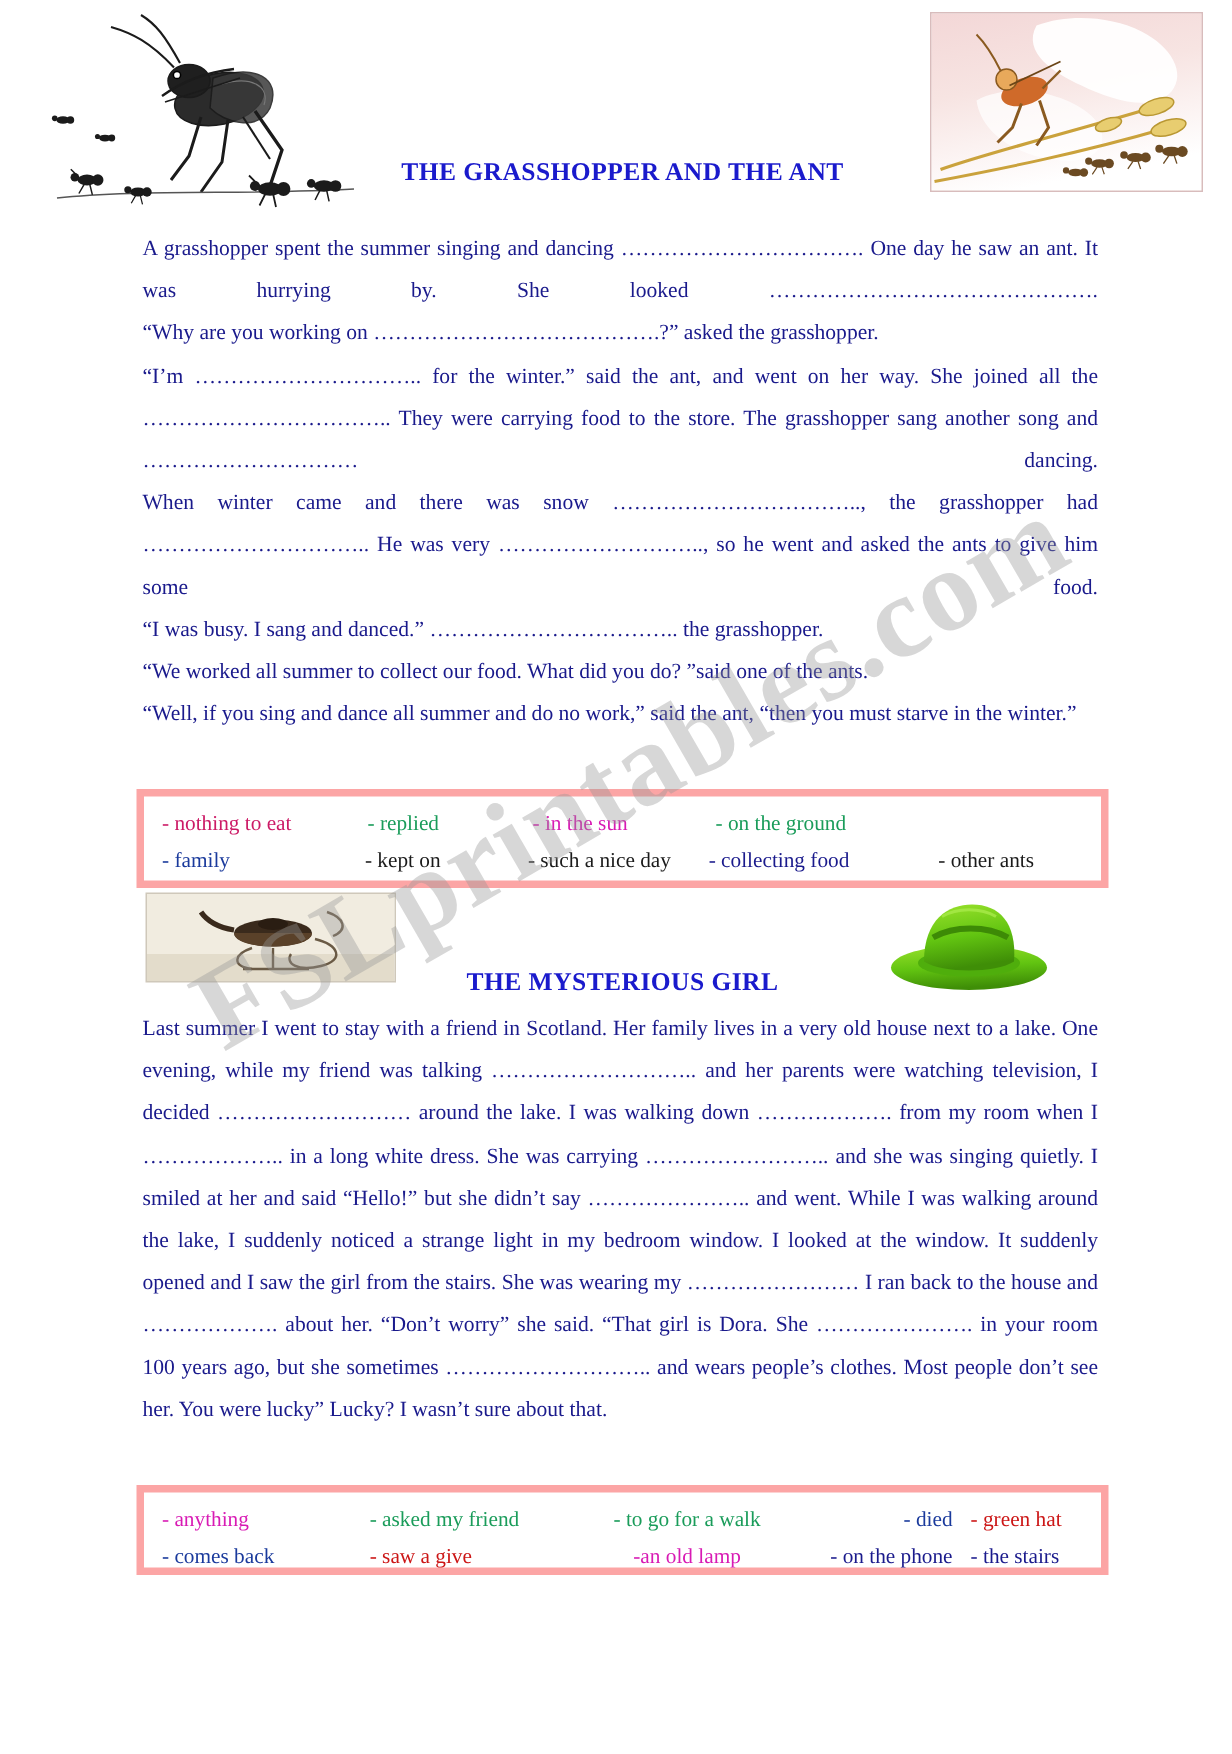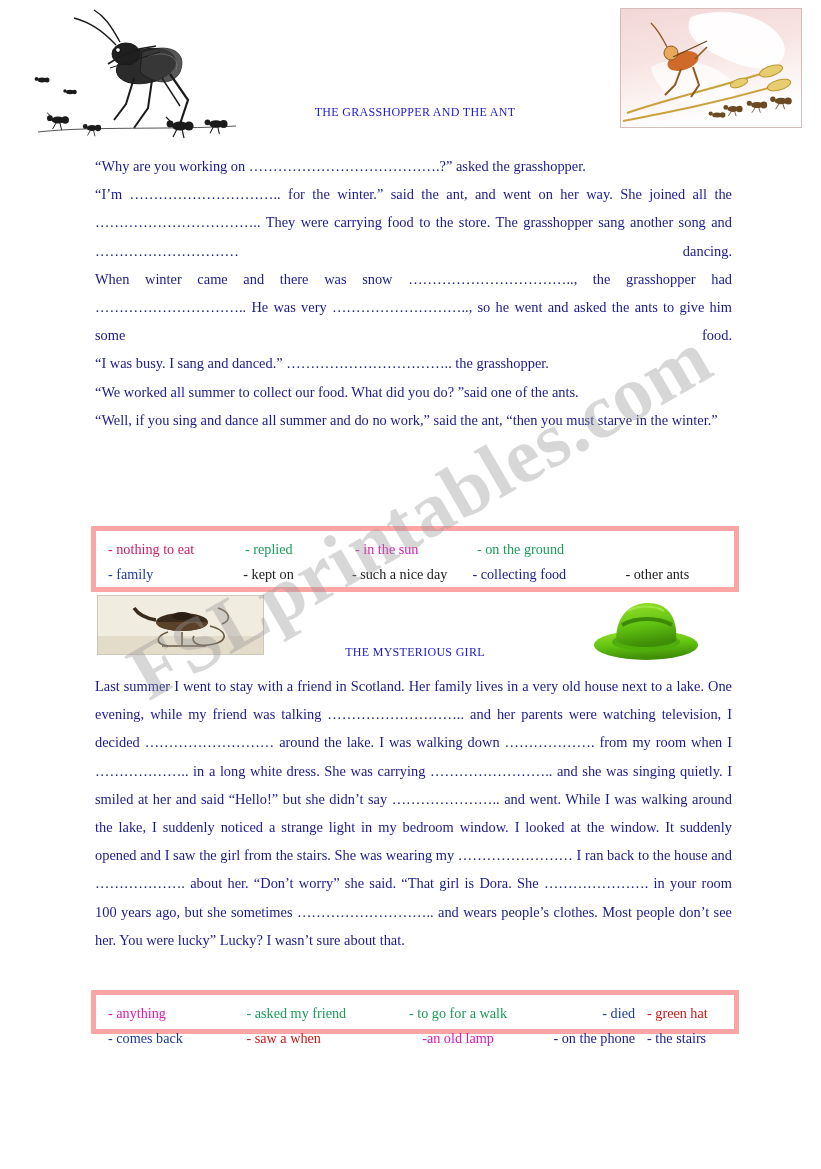--- a/index.html
+++ b/index.html
@@ -39,22 +39,22 @@
     pointer-events: none;
     z-index: 50;
     white-space: nowrap;
   }
 
   
   .worksheet-title {
     position: absolute;
     text-align: center;
     font-family: "Liberation Serif", serif;
-    font-weight: normal;
-    font-size: 12px;
+    font-weight: bold;
+    font-size: 17px;
     color: #1a1acc;
     letter-spacing: 0.3px;
     z-index: 20;
   }
   #title-1 { left: 250px; top: 105px; width: 330px; }
   #title-2 { left: 250px; top: 645px; width: 330px; }
 
   
   .img-box { position: absolute; overflow: hidden; z-index: 10; }
 
@@ -96,21 +96,21 @@
   
   .answer-box {
     position: absolute;
     border: 5px solid #fca5a5;
     box-sizing: border-box;
     z-index: 20;
     background: #ffffff;
     padding: 6px 0 7px 0;
   }
   #answers-1 { left: 91px; top: 526px; width: 648px; height: 66px; }
-  #answers-2 { left: 91px; top: 990px; width: 648px; height: 44px; }
+  #answers-2 { left: 91px; top: 990px; width: 648px; height: 60px; }
   .answer-row {
     display: flex;
     width: 100%;
     box-sizing: border-box;
   }
   .answer-cell {
     font-family: "Liberation Serif", serif;
     font-size: 14.2px;
     line-height: 25px;
     padding-left: 12px;
@@ -258,20 +258,21 @@
             <circle cx="-9" cy="-2" r="3"></circle>
             <circle cx="8" cy="0" r="4"></circle>
         </g>
       </g>
     </svg>
   </div>
 
   <div class="worksheet-title" id="title-1">THE GRASSHOPPER AND THE ANT</div>
 
   <div class="body-text" id="story-1">
+    <p class="just">A grasshopper spent the summer singing and dancing ……………………………. One day he saw an ant. It was hurrying by. She looked ……………………………………….</p>
     <p class="lastline"> “Why are you working on ………………………………….?” asked the grasshopper.</p>
     <p class="just">“I’m ………………………….. for the winter.” said the ant, and went on her way. She joined all the …………………………….. They were carrying food to the store. The grasshopper sang another song and ………………………… dancing.</p>
     <p class="just">When winter came and there was snow …………………………….., the grasshopper had ………………………….. He was very ……………………….., so he went and asked the ants to give him some food.</p>
     <p class="lastline">“I was busy. I sang and danced.” …………………………….. the grasshopper.</p>
     <p class="lastline">“We worked all summer to collect our food. What did you do? ”said one of the ants.</p>
     <p class="lastline">“Well, if you sing and dance all summer and do no work,” said the ant, “then you must starve in the winter.”</p>
   </div>
 
   <div class="answer-box" id="answers-1">
     <div class="answer-row">
@@ -336,21 +337,21 @@
   <div class="answer-box" id="answers-2">
     <div class="answer-row">
       <div class="answer-cell" style="color:#d81ab4">- anything</div>
       <div class="answer-cell" style="color:#1a9c5a">- asked my friend</div>
       <div class="answer-cell" style="color:#1a9c5a">- to go for a walk</div>
       <div class="answer-cell" style="color:#1a3a9c">- died</div>
       <div class="answer-cell" style="color:#cc1616">- green hat</div>
     </div>
     <div class="answer-row">
       <div class="answer-cell" style="color:#1a3a9c">- comes back</div>
-      <div class="answer-cell" style="color:#cc1616">- saw a when</div>
+      <div class="answer-cell" style="color:#cc1616">- saw a give</div>
       <div class="answer-cell" style="color:#d81ab4">-an old lamp</div>
       <div class="answer-cell" style="color:#1a1a8c">- on the phone</div>
       <div class="answer-cell" style="color:#1a1a8c">- the stairs</div>
     </div>
   </div>
 
   <div class="watermark">FSLprintables.com</div>
 
 </div>
 

